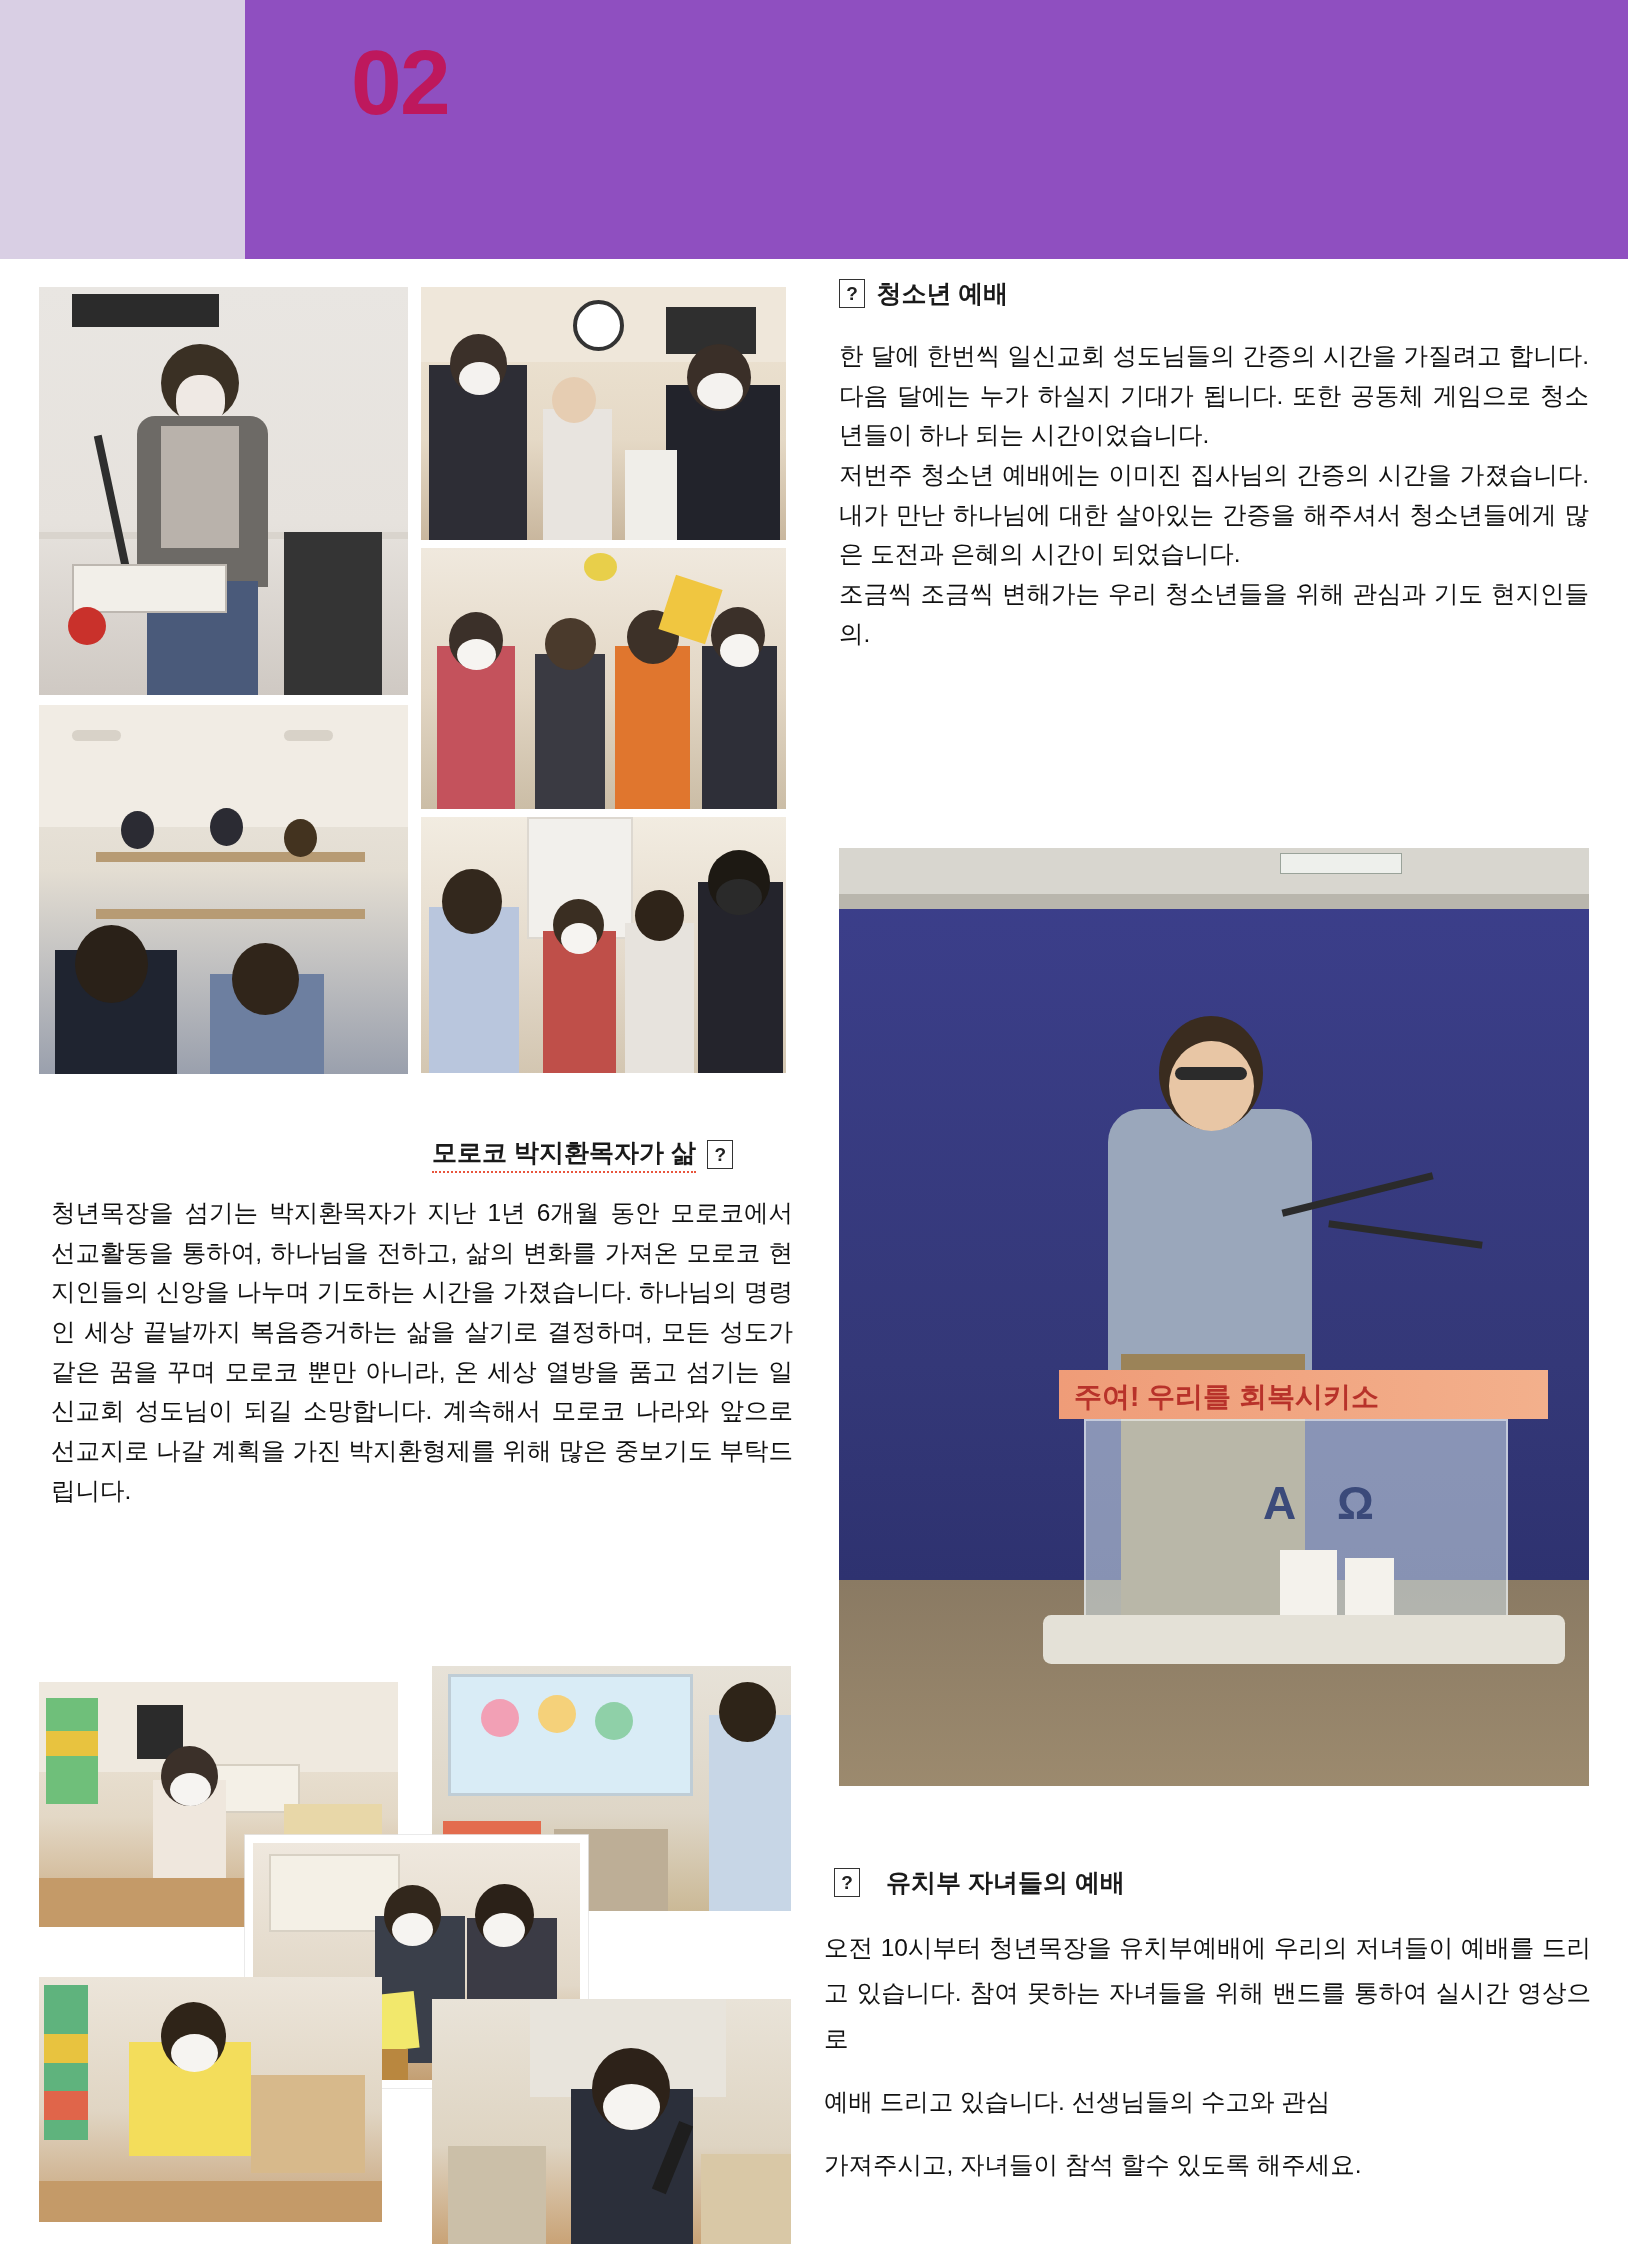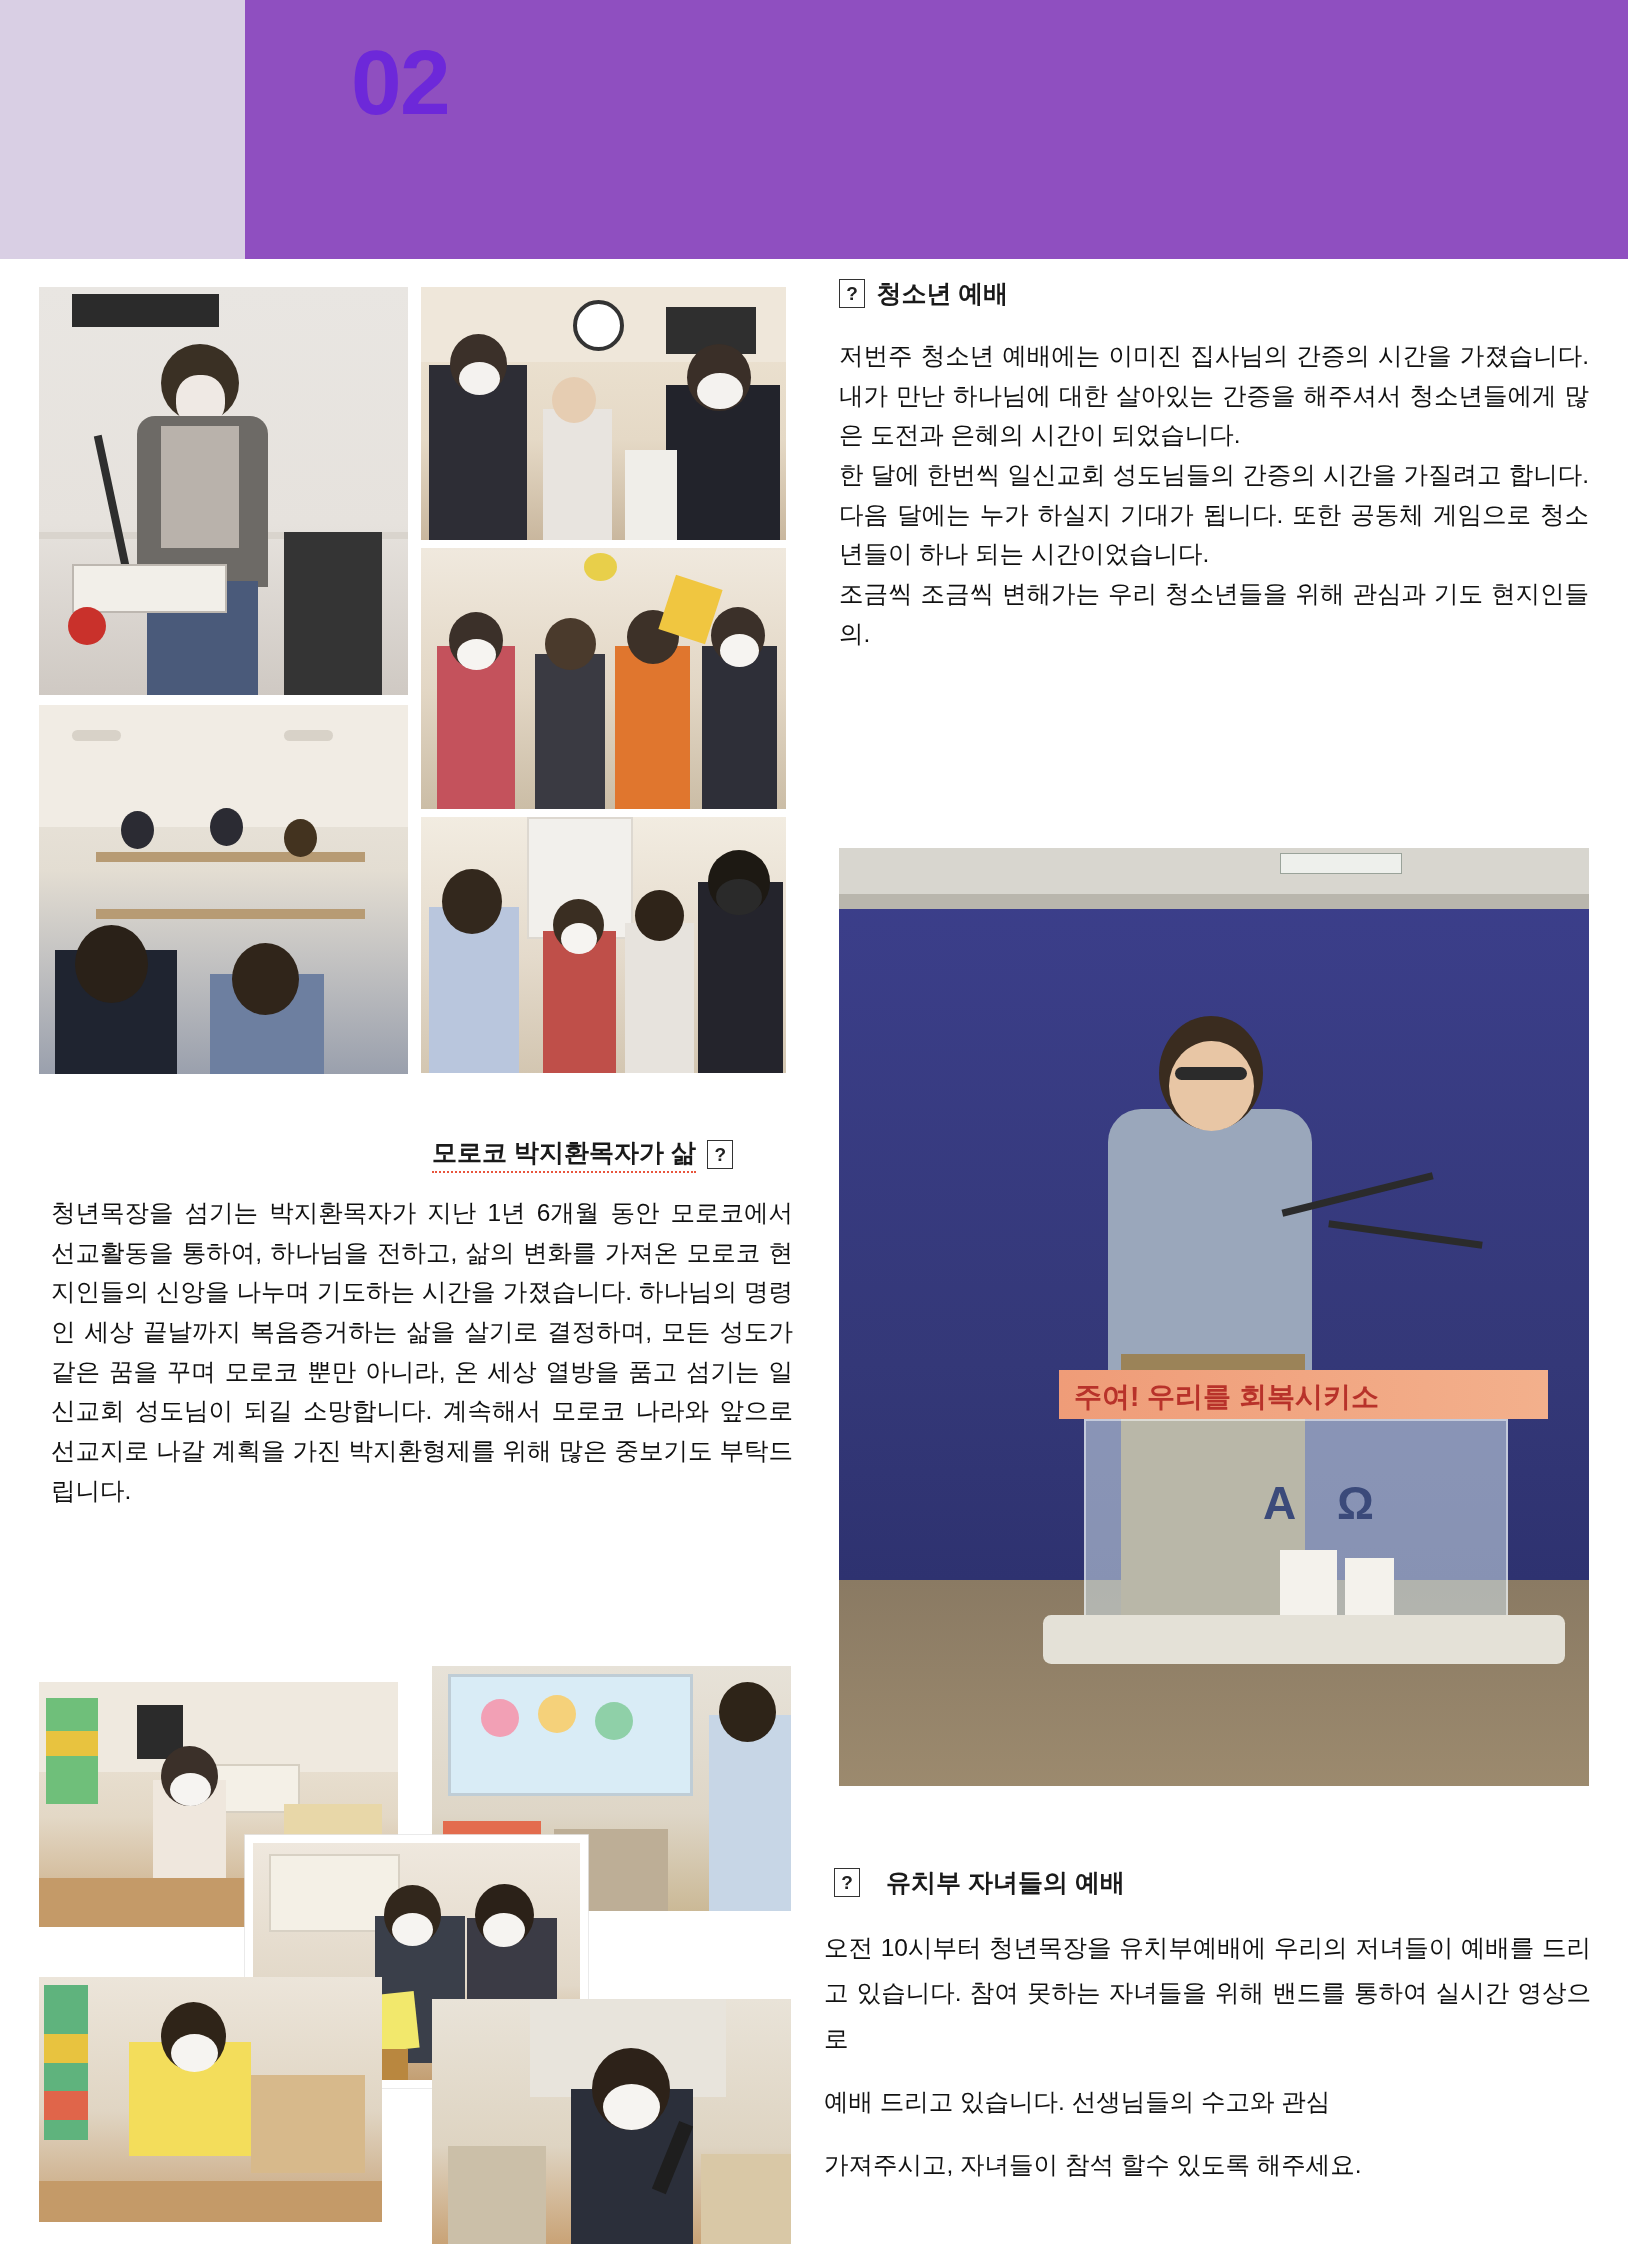--- a/index.html
+++ b/index.html
@@ -33,21 +33,21 @@
     left: 351px; top: 37px;
     display: flex;
     align-items: flex-start;
     color: #ffffff;
   }
   .header-num {
     font-size: 91px;
     font-weight: 700;
     line-height: 1;
     letter-spacing: -1.6px;
-    color: #6d28d9;
+    color: #be185d;
     margin-right: 21px;
     font-family: "Liberation Sans", sans-serif;
   }
   .header-texts { padding-top: 6.5px; }
   .header-en {
     font-size: 34px;
     font-weight: 700;
     letter-spacing: 10.6px;
     line-height: 1.15;
     color: #ffffff;
@@ -196,22 +196,22 @@
     <div class="blob" style="left:295px;top:62px;width:46px;height:36px;background:#2a2a2a;"></div>
   </div>
 </div>
 
 <div class="sec-head" style="left:839px; top:277px;">
   <span class="qmark">?</span>
   <span>청소년 예배</span>
 </div>
 
 <div class="body-text" style="left:839px; top:336px; width:750px;">
+  <p>한 달에 한번씩 일신교회 성도님들의 간증의 시간을 가질려고 합니다. 다음 달에는 누가 하실지 기대가 됩니다. 또한 공동체 게임으로 청소년들이 하나 되는 시간이었습니다.</p>
   <p>저번주 청소년 예배에는 이미진 집사님의 간증의 시간을 가졌습니다. 내가 만난 하나님에 대한 살아있는 간증을 해주셔서 청소년들에게 많은 도전과 은혜의 시간이 되었습니다.</p>
-  <p>한 달에 한번씩 일신교회 성도님들의 간증의 시간을 가질려고 합니다. 다음 달에는 누가 하실지 기대가 됩니다. 또한 공동체 게임으로 청소년들이 하나 되는 시간이었습니다.</p>
   <p>조금씩 조금씩 변해가는 우리 청소년들을 위해 관심과 기도 현지인들의.</p>
 </div>
 
 <div class="photo podium-photo" style="left:839px; top:848px; width:750px; height:938px;">
   <div class="ph-inner" style="position:relative;background:linear-gradient(180deg,#3c3f8c 0%,#343878 55%,#2e3270 78%,#8a7a63 78%,#9c8a6e 100%);">
     <div class="bar" style="left:0;top:0;width:100%;height:46px;background:#d8d6cf;"></div>
     <div class="bar" style="left:0;top:46px;width:100%;height:14.7px;background:#b9b6ad;"></div>
     <div class="bar" style="left:441px;top:4.9px;width:122px;height:21px;background:#eef0ec;border:1.6px solid #9aa39a;"></div>
 
     <div class="bar" style="left:269px;top:261px;width:204px;height:269px;background:#9aa7bb;border-radius:33px 33px 0 0;"></div>

